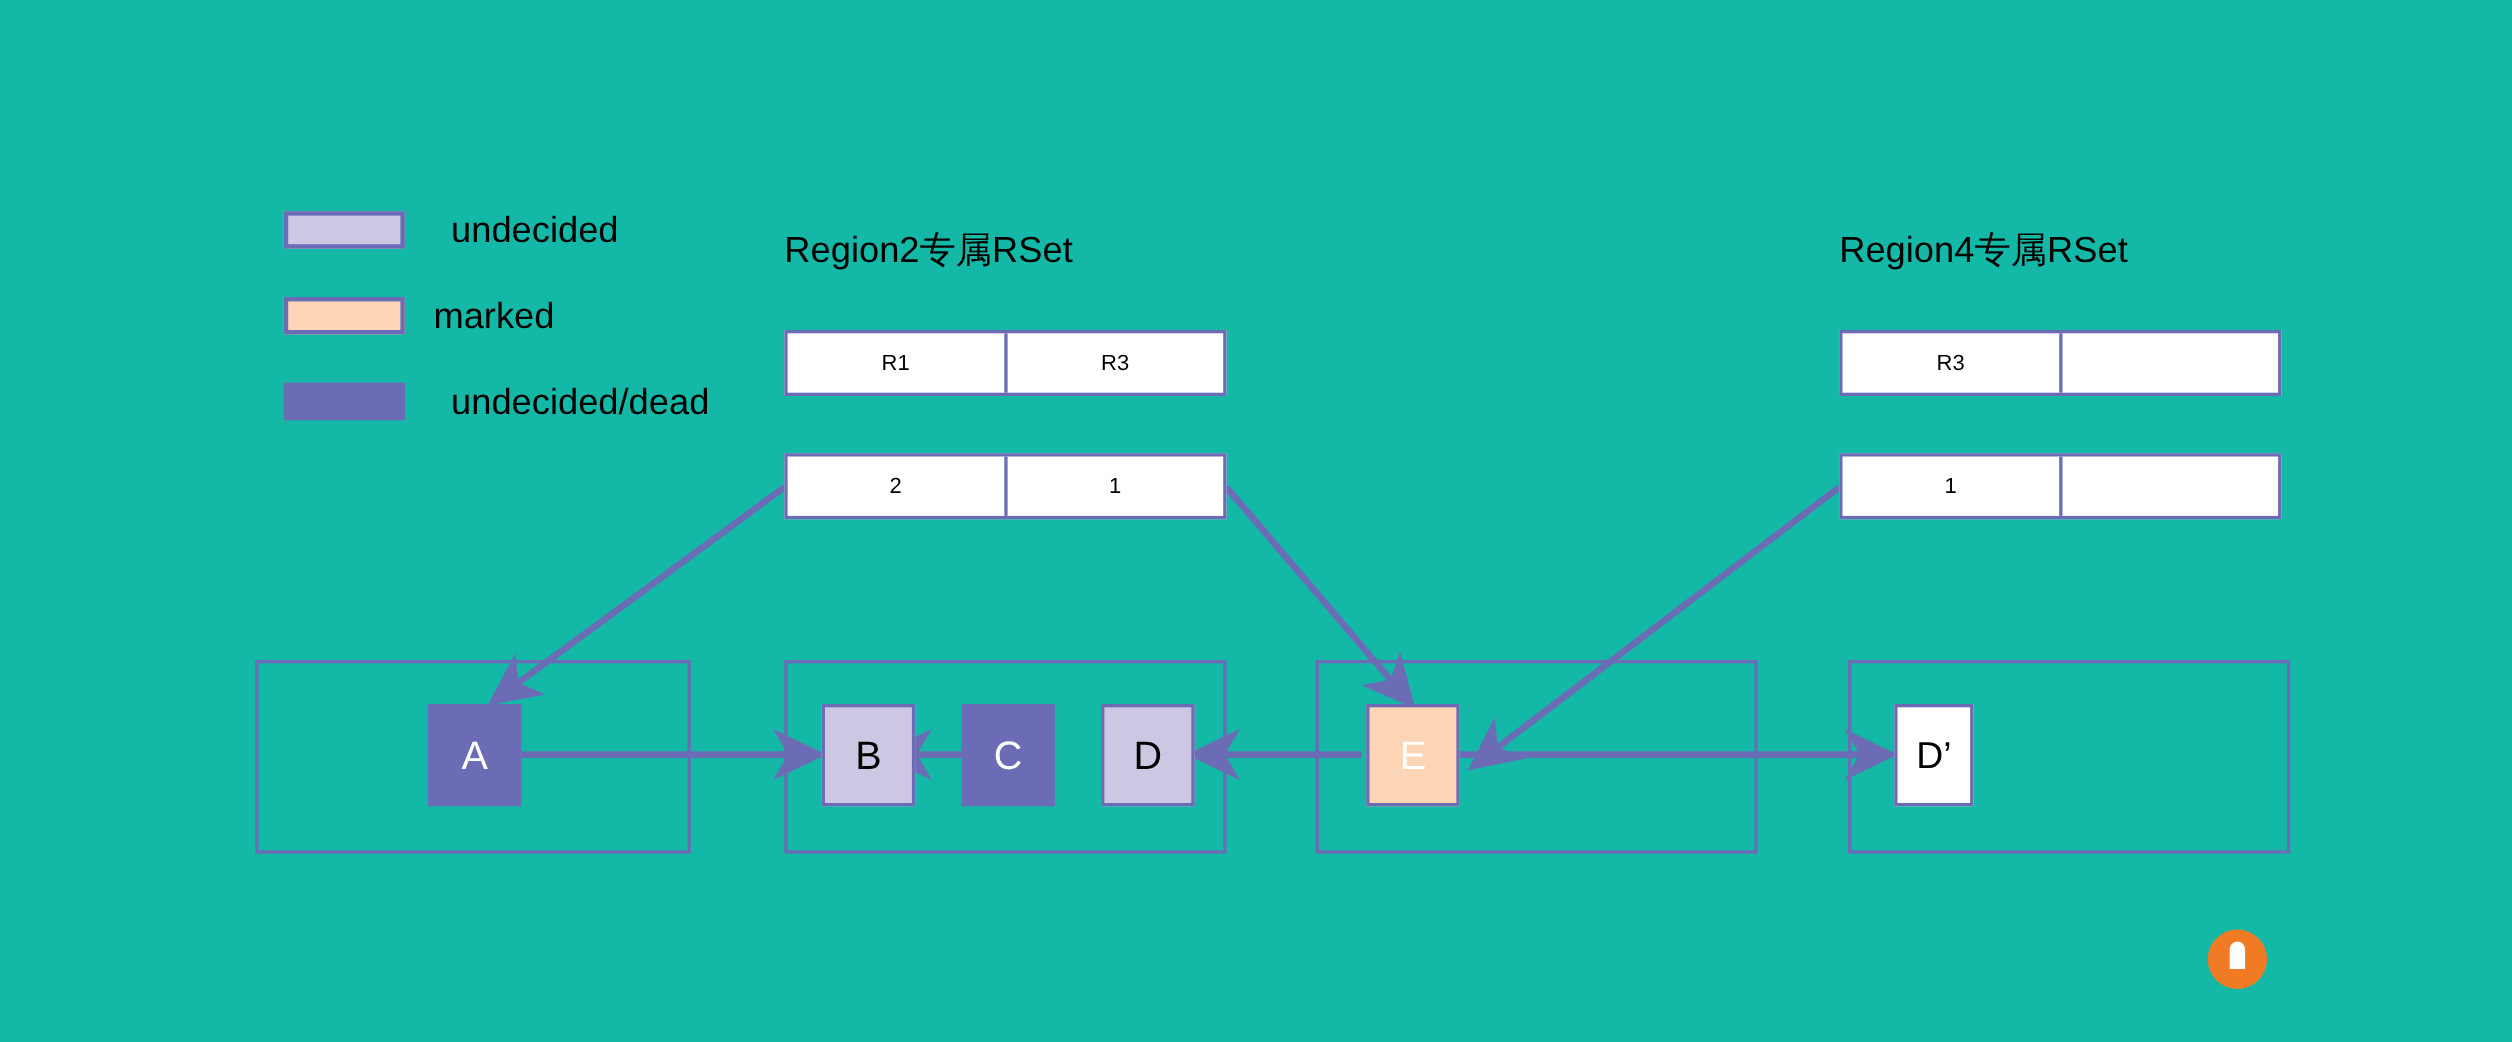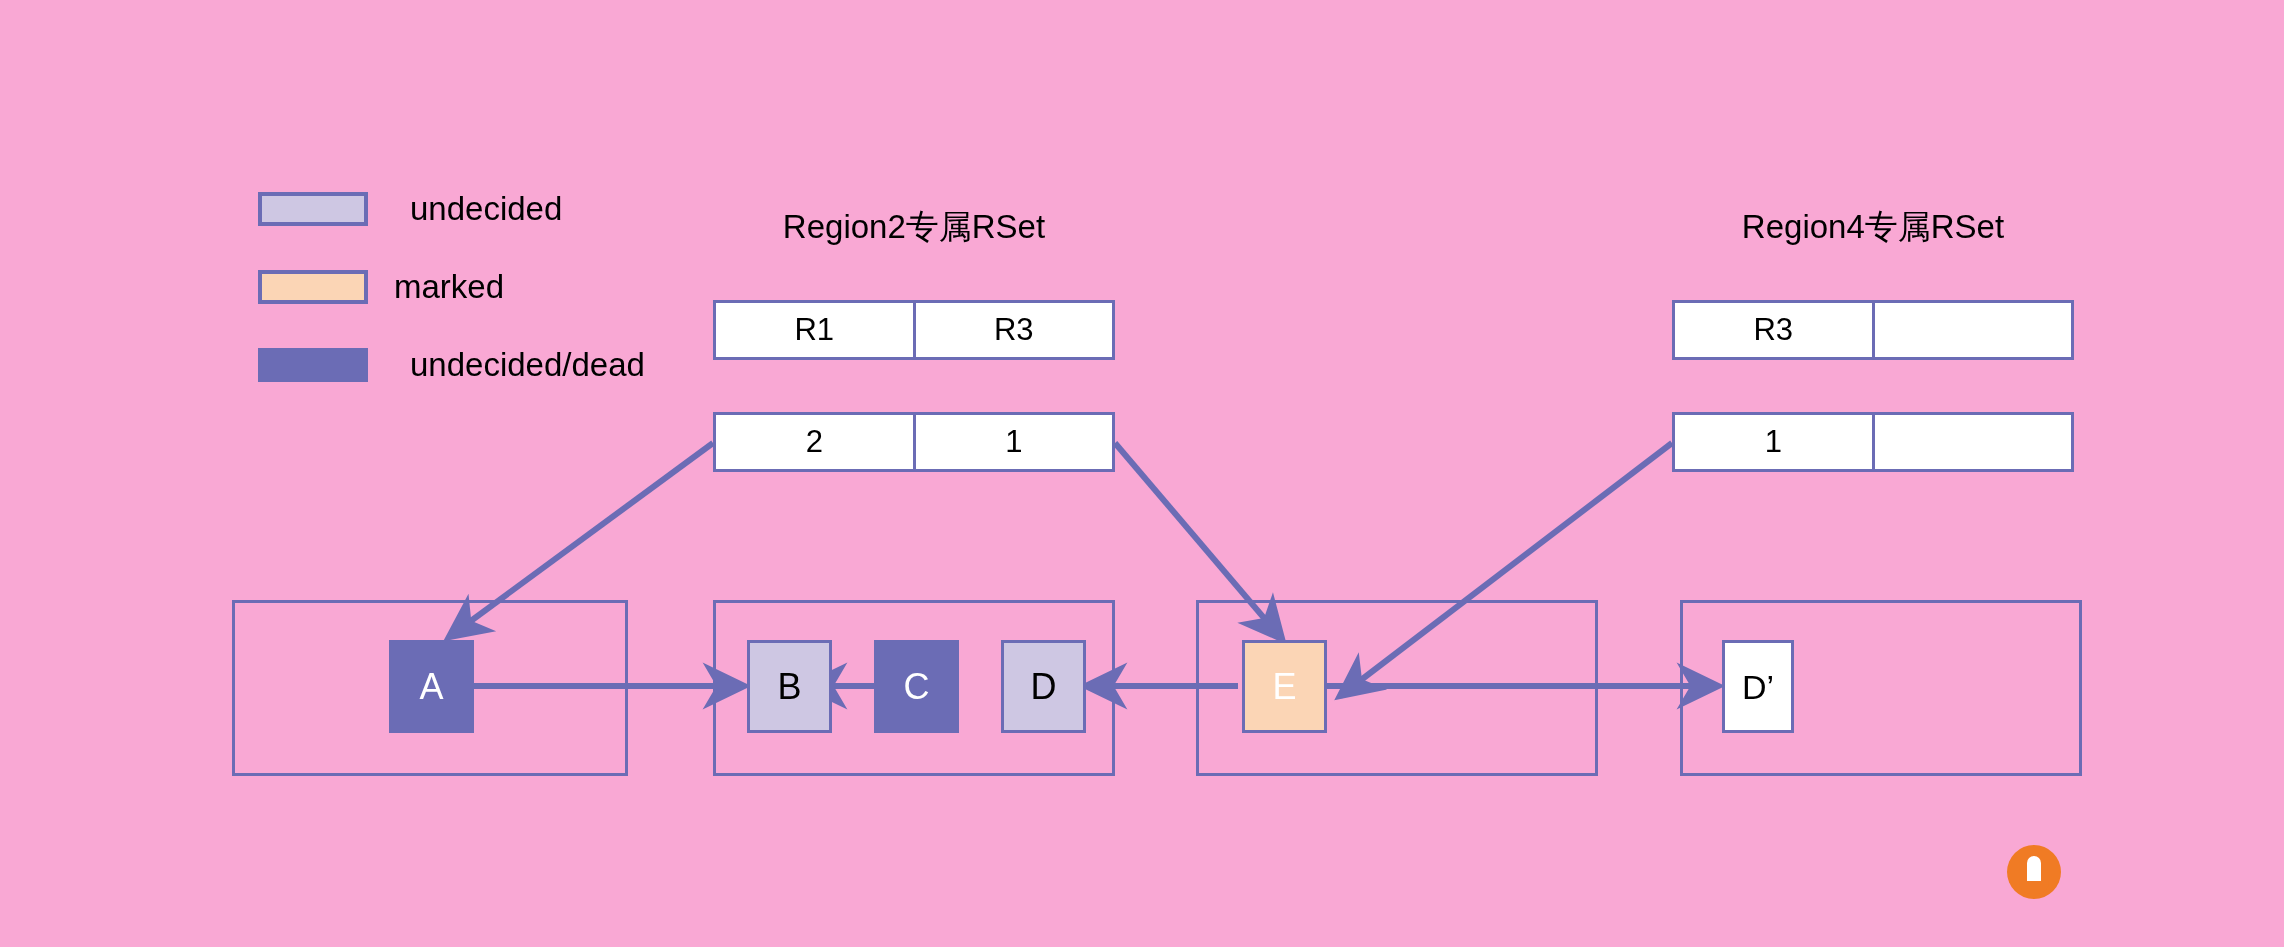--- a/index.html
+++ b/index.html
@@ -8,21 +8,21 @@
     background: #ffffff;
   }
   body {
     font-family: "Liberation Sans", "DejaVu Sans", sans-serif;
     color: #000000;
   }
   #canvas {
     position: relative;
     width: 2284px;
     height: 947px;
-    background: #f9a8d4;
+    background: #14b8a6;
     overflow: hidden;
   }
   svg.layer {
     position: absolute;
     left: 0;
     top: 0;
     width: 2284px;
     height: 947px;
     pointer-events: none;
   }
@@ -42,37 +42,36 @@
     white-space: nowrap;
   }
 
   
   .rset-title {
     position: absolute;
     font-size: 33px;
     line-height: 38px;
     color: #000000;
     white-space: nowrap;
-    text-align: center;
   }
 
   
   .rset-row {
     position: absolute;
     display: flex;
     box-sizing: border-box;
     border: 3px solid #6B6CB5;
     background: #ffffff;
   }
   .rset-cell {
     flex: 1 1 0;
     display: flex;
     align-items: center;
     justify-content: center;
-    font-size: 31px;
+    font-size: 20px;
     color: #000000;
     box-sizing: border-box;
   }
   .rset-cell + .rset-cell {
     border-left: 3px solid #6B6CB5;
   }
 
   
   .region-box {
     position: absolute;

